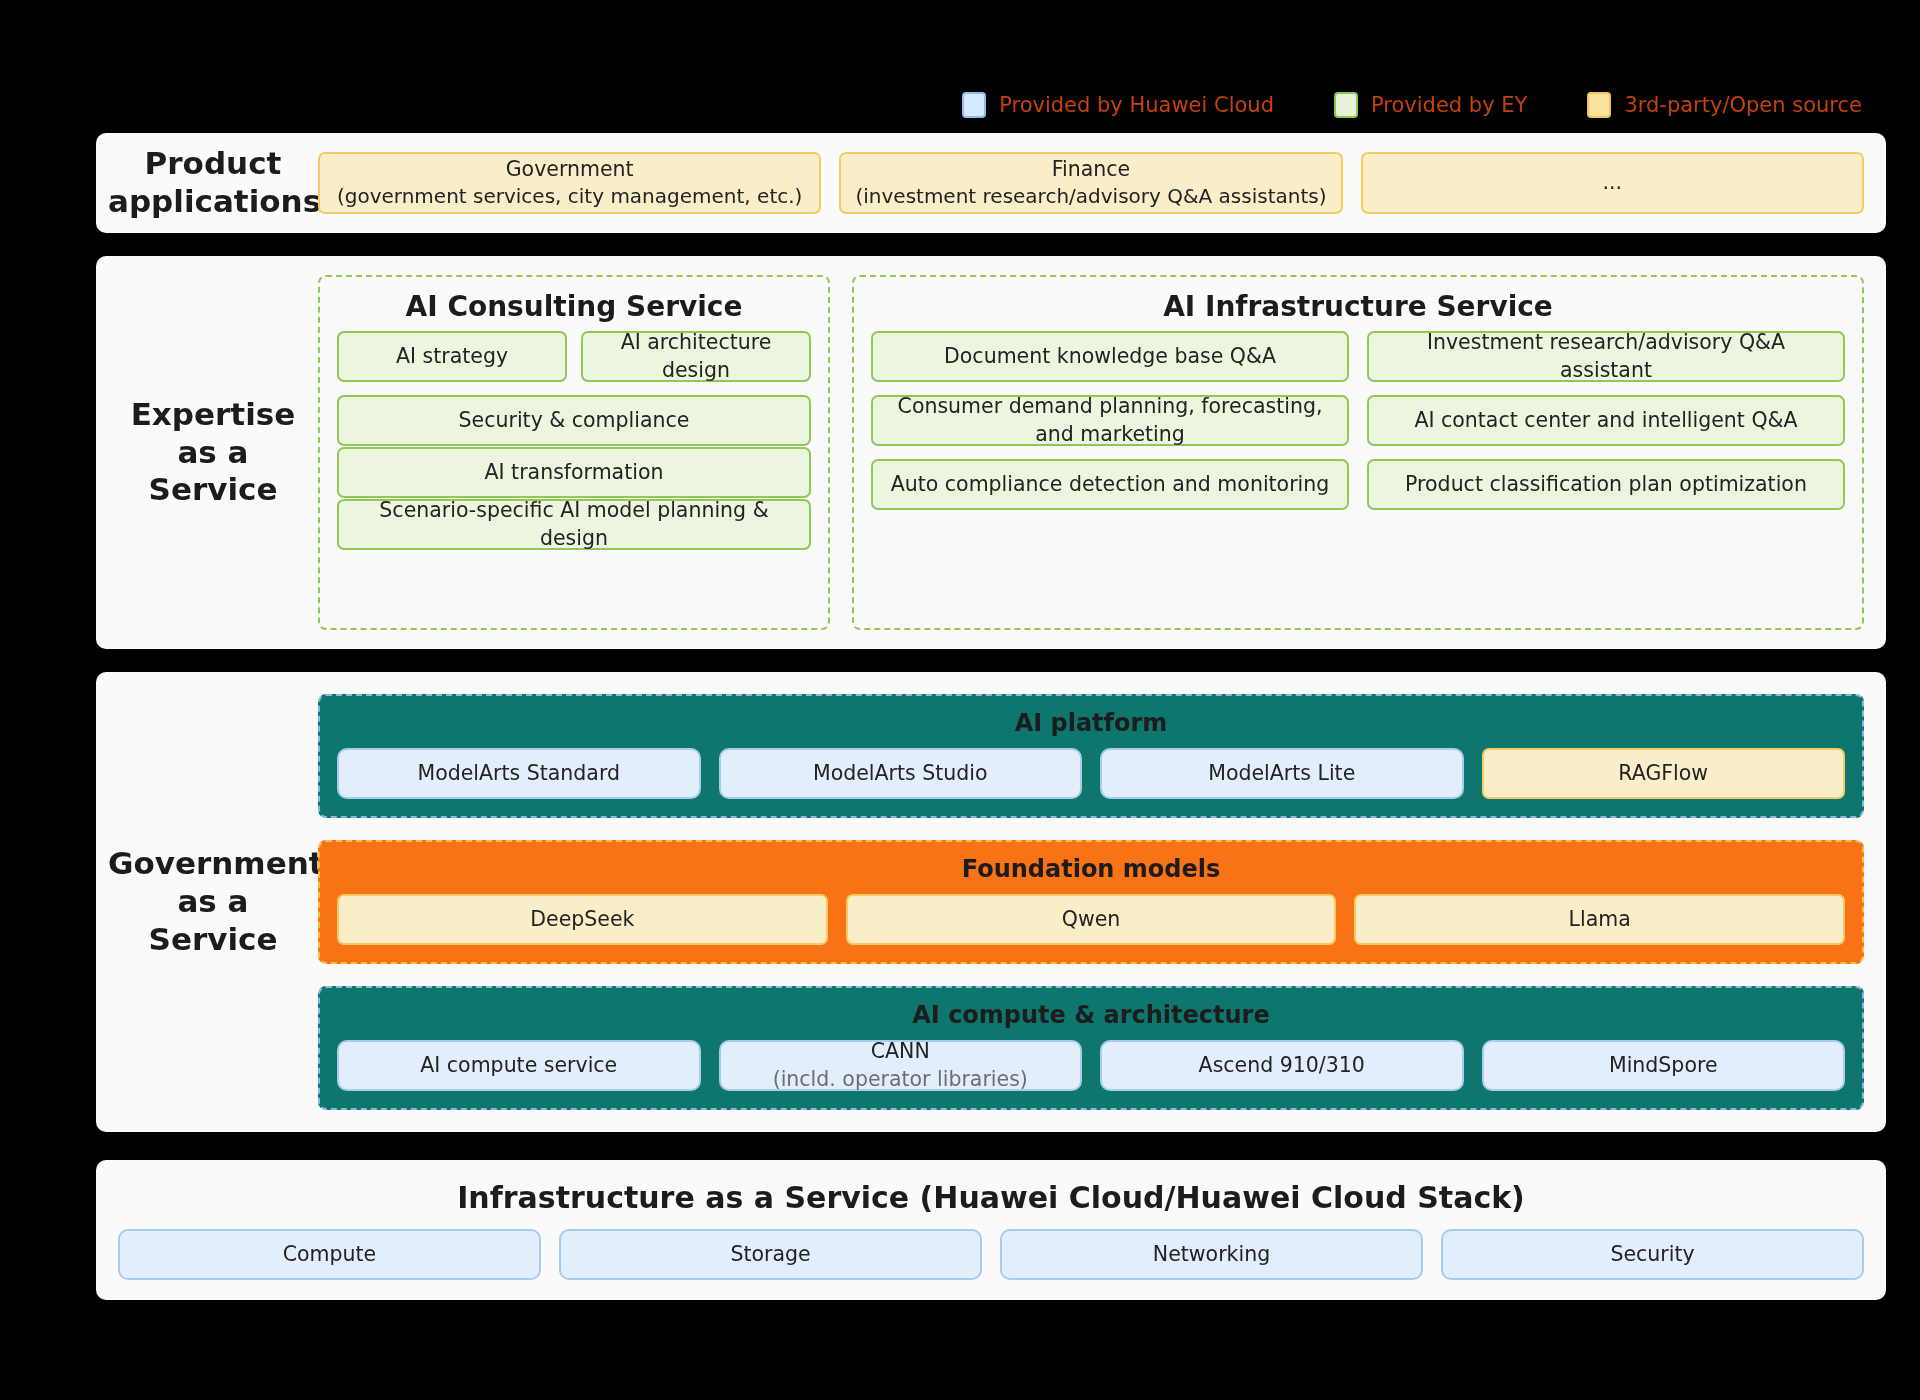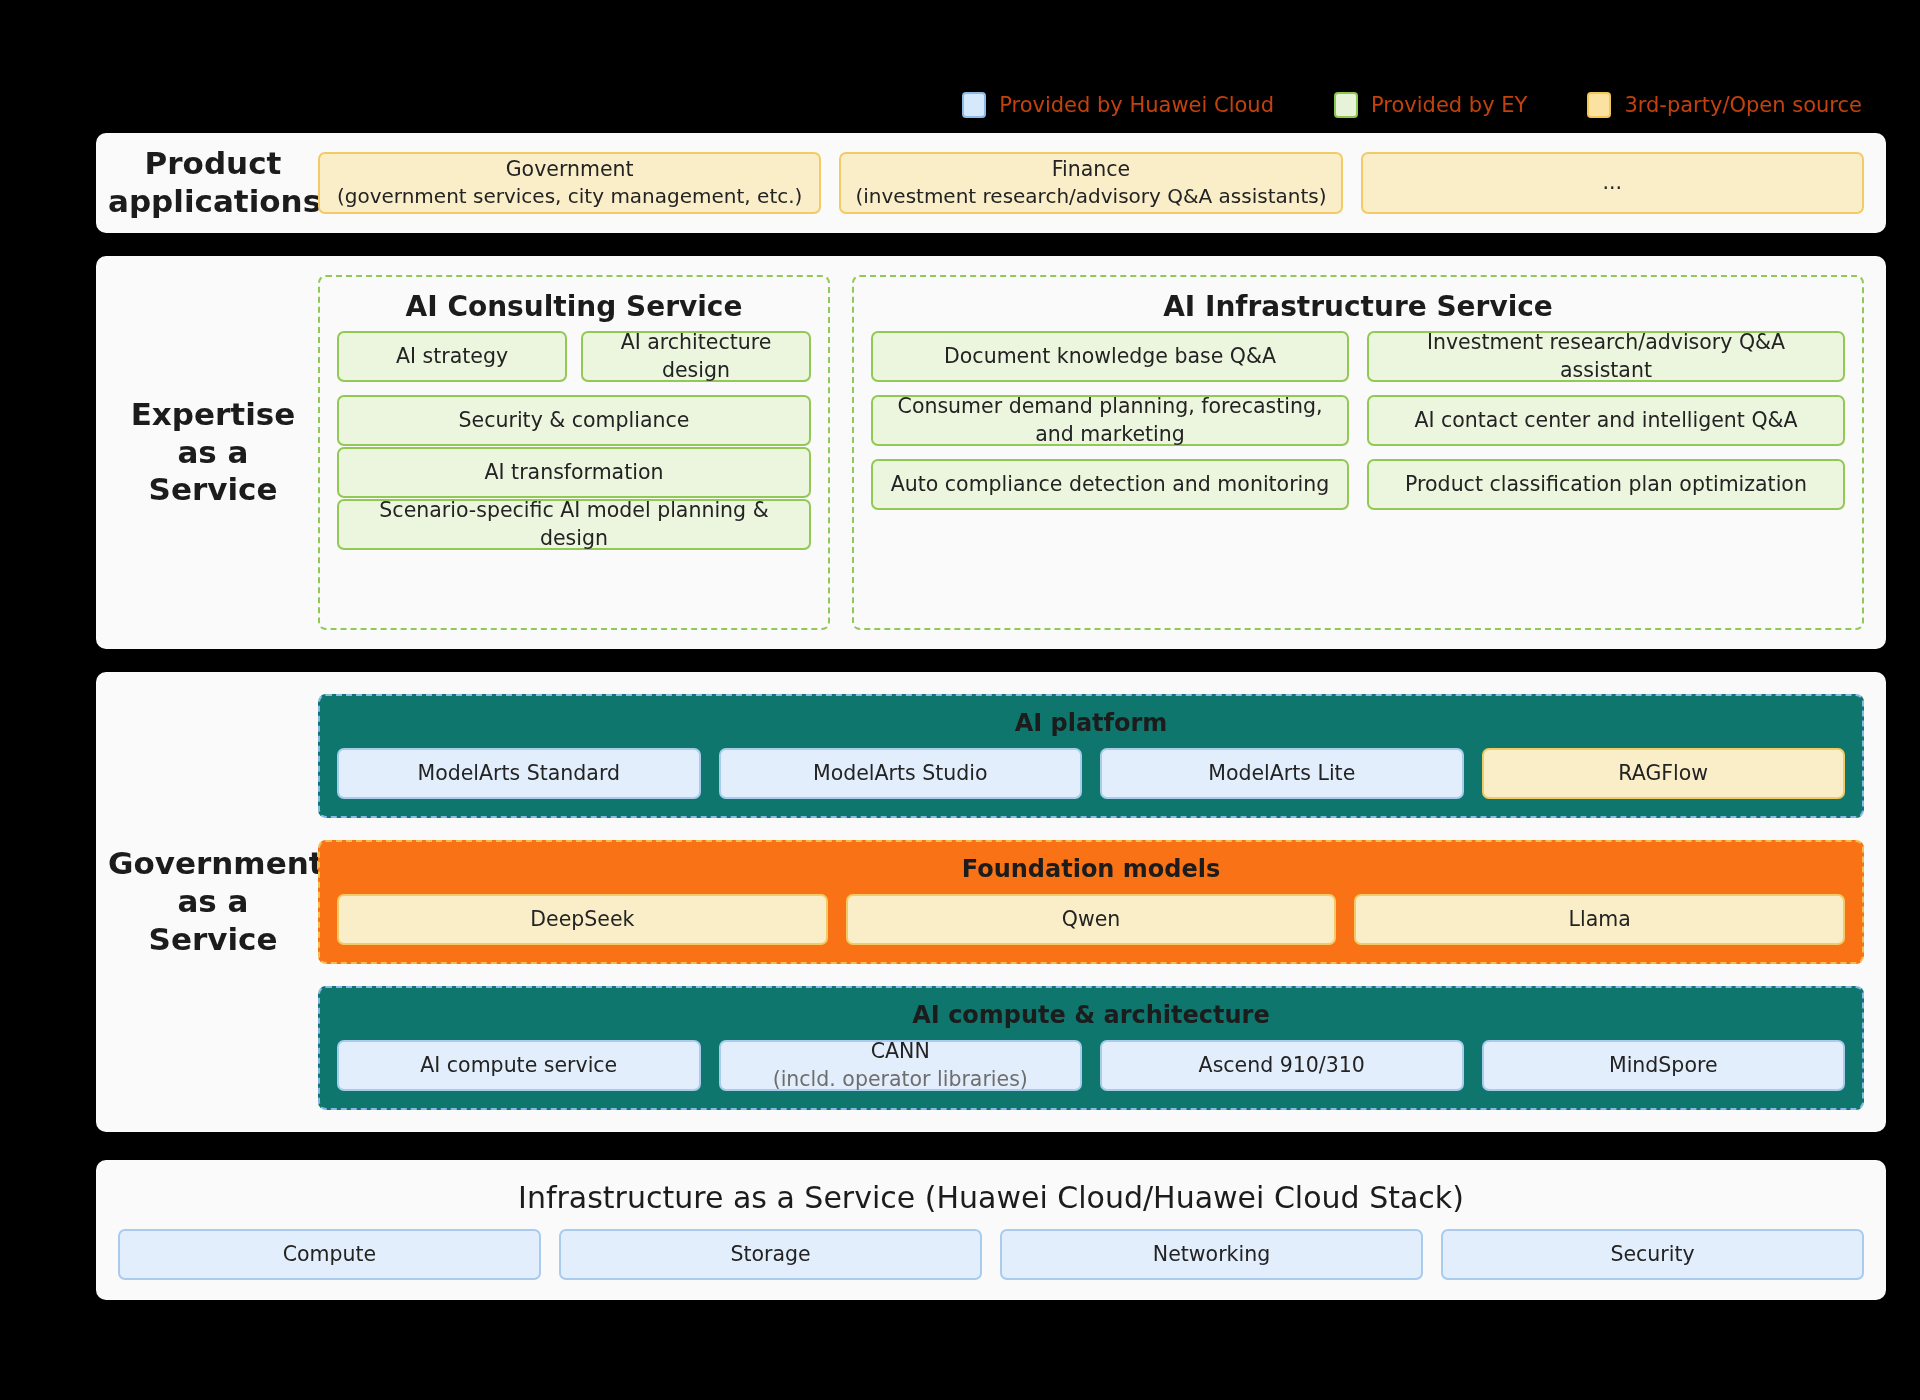--- a/index.html
+++ b/index.html
@@ -81,21 +81,21 @@
     display: flex;
     flex-direction: column;
     align-items: center;
     justify-content: center;
     text-align: center;
     color: #232323;
     font-size: 20.5px;
     line-height: 1.32;
     padding: 6px 10px;
   }
-  .box.blue   { background: #e3eefc; border-color: #a8cbee; }
+  .box.blue   { background: #e3eefc; border-color: #a8cbee; border-radius: 10px; }
   .box.green  { background: #ecf5de; border-color: #92c955; }
   .box.yellow { background: #faeec9; border-color: #f2cb66; }
 
   .box .sub-dim { color: #6e6e6e; }
 
   
   #panel-industry { left: 96px; top: 133px; width: 1790px; height: 100px; }
   #panel-industry .apps {
     display: flex;
     gap: 18px;
@@ -168,21 +168,21 @@
   #panel-infra .infra-inner {
     display: flex;
     flex-direction: column;
     align-items: stretch;
     justify-content: center;
     height: 100%;
     padding: 0 22px;
   }
   #panel-infra .infra-title {
     text-align: center;
-    font-weight: normal;
+    font-weight: bold;
     font-size: 30px;
     color: #1c1c1c;
     margin-bottom: 14px;
   }
   #panel-infra .grid { display: flex; gap: 18px; }
   #panel-infra .grid .box { flex: 1 1 0; height: 51px; }
 </style>
 </head>
 <body>
 

